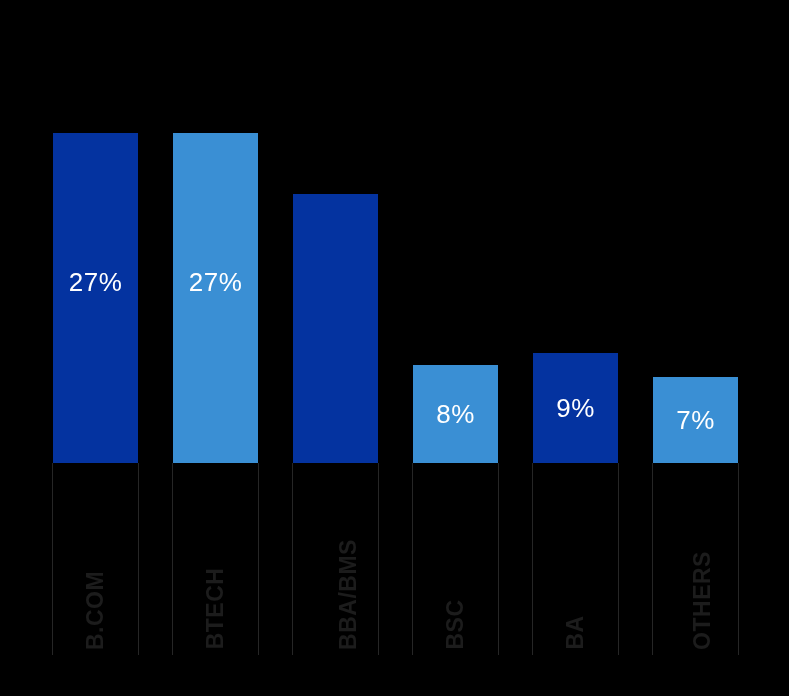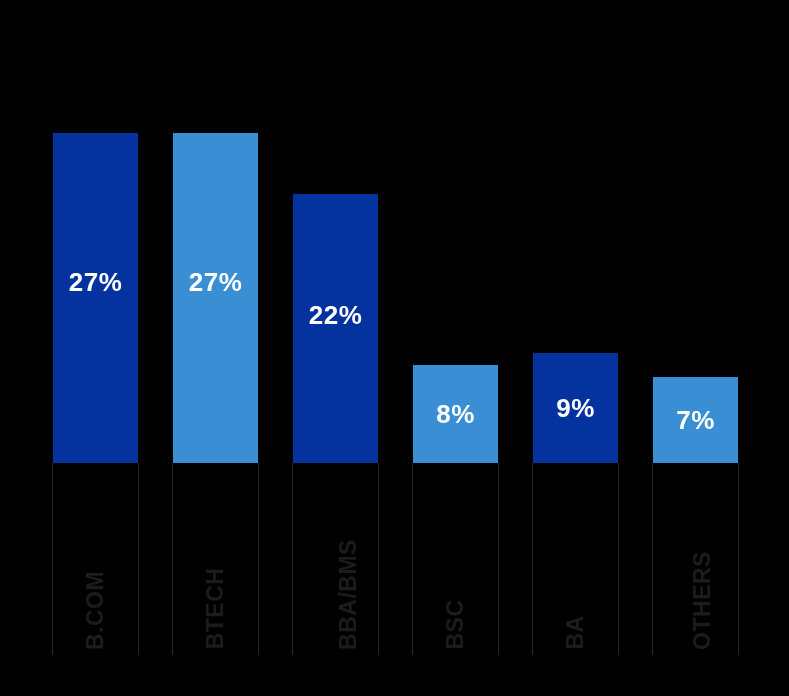--- a/index.html
+++ b/index.html
@@ -42,21 +42,21 @@
     width: 100%;
   }
 
   .bar-value {
     position: absolute;
     left: 0;
     width: 100%;
     text-align: center;
     color: #ffffff;
     font-size: 26px;
-    font-weight: bold;
+    font-weight: normal;
     letter-spacing: 0.5px;
     line-height: 1;
   }
 
   .cat-label {
     position: absolute;
     left: 0;
     width: 100%;
     text-align: center;
     color: #1c1c1c;
@@ -90,21 +90,20 @@
       <div class="gridline" style="left: 618px; top: 463px; height: 192px; background: rgb(38, 38, 38);"></div>
       <div class="gridline" style="left: 652px; top: 463px; height: 192px; background: rgb(38, 38, 38);"></div>
       <div class="gridline" style="left: 738px; top: 463px; height: 192px; background: rgb(38, 38, 38);"></div>
       <div class="bar" style="left: 53px; top: 133px; width: 85px; height: 330px; background: rgb(4, 51, 160);"></div>
       <div class="bar-value" style="left: 53px; width: 85px; color: rgb(255, 255, 255); top: 269px;">27%</div>
       <div class="cat-label" style="left: 53px; width: 85px; color: rgb(28, 28, 28); top: 598.5px;"><span>B.COM</span></div>
       <div class="bar" style="left: 173px; top: 133px; width: 85px; height: 330px; background: rgb(58, 143, 212);"></div>
       <div class="bar-value" style="left: 173px; width: 85px; color: rgb(255, 255, 255); top: 269px;">27%</div>
       <div class="cat-label" style="left: 173px; width: 85px; color: rgb(28, 28, 28); top: 597px;"><span>BTECH</span></div>
       <div class="bar" style="left: 293px; top: 194px; width: 85px; height: 269px; background: rgb(4, 51, 160);"></div>
-      <div class="bar-value" style="left: 293px; width: 85px; color: rgb(255, 255, 255); top: 302px;">22%</div>
       <div class="cat-label" style="left: 293px; width: 85px; color: rgb(28, 28, 28); top: 582.5px;"><span>BBA/BMS</span></div>
       <div class="bar" style="left: 413px; top: 365px; width: 85px; height: 98px; background: rgb(58, 143, 212);"></div>
       <div class="bar-value" style="left: 413px; width: 85px; color: rgb(255, 255, 255); top: 401px;">8%</div>
       <div class="cat-label" style="left: 413px; width: 85px; color: rgb(28, 28, 28); top: 613px;"><span>BSC</span></div>
       <div class="bar" style="left: 533px; top: 353px; width: 85px; height: 110px; background: rgb(4, 51, 160);"></div>
       <div class="bar-value" style="left: 533px; width: 85px; color: rgb(255, 255, 255); top: 395px;">9%</div>
       <div class="cat-label" style="left: 533px; width: 85px; color: rgb(28, 28, 28); top: 621px;"><span>BA</span></div>
       <div class="bar" style="left: 653px; top: 377px; width: 85px; height: 86px; background: rgb(58, 143, 212);"></div>
       <div class="bar-value" style="left: 653px; width: 85px; color: rgb(255, 255, 255); top: 407px;">7%</div>
       <div class="cat-label" style="left: 653px; width: 85px; color: rgb(28, 28, 28); top: 588.5px;"><span>OTHERS</span></div>

